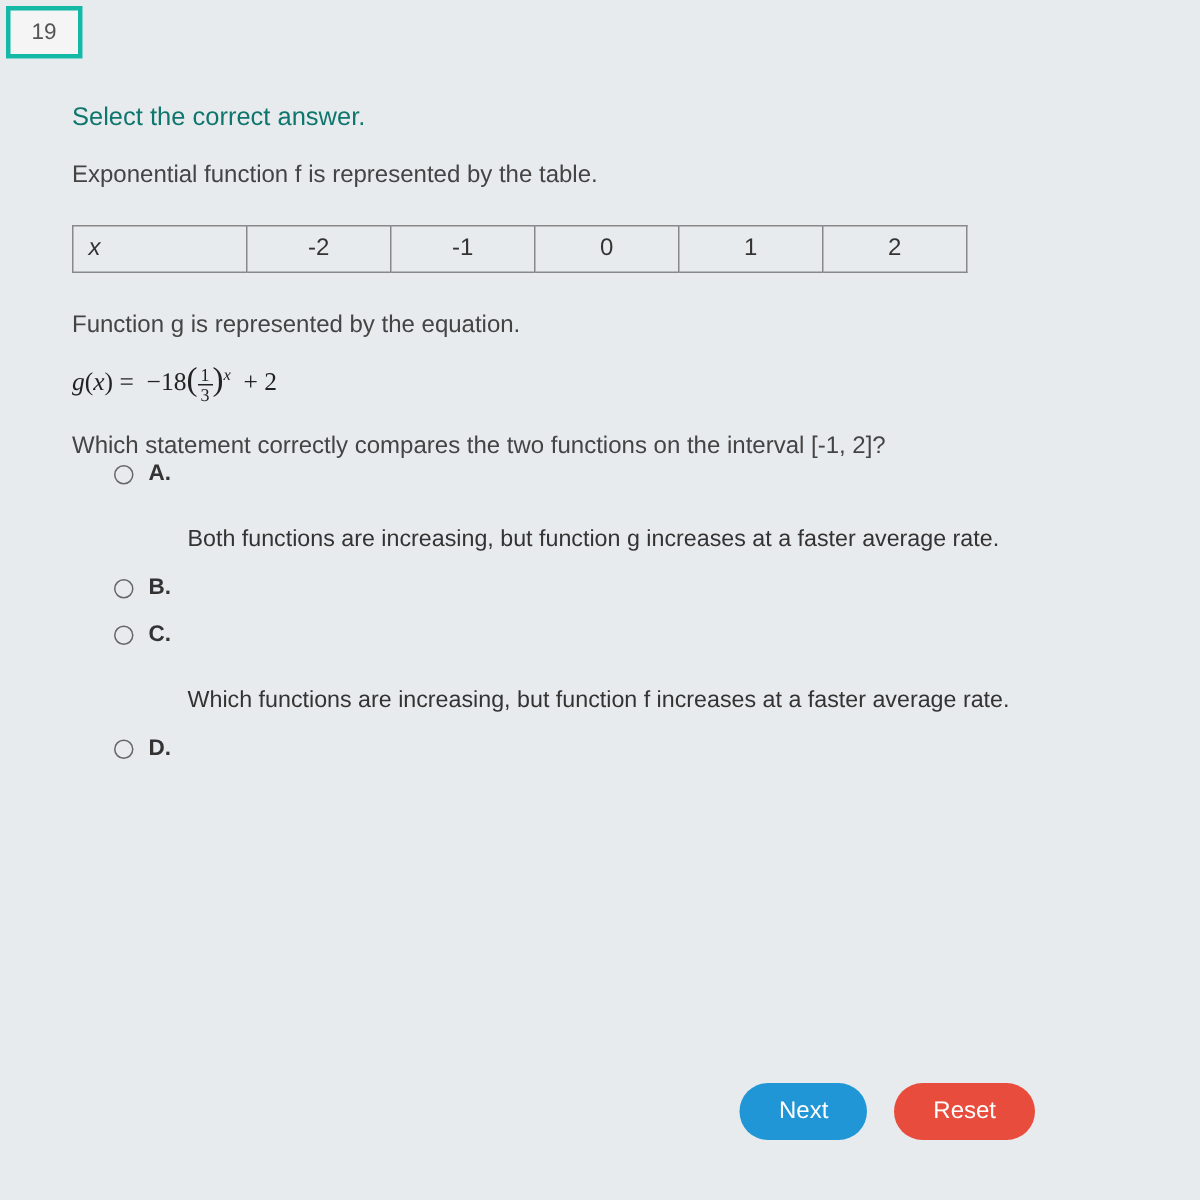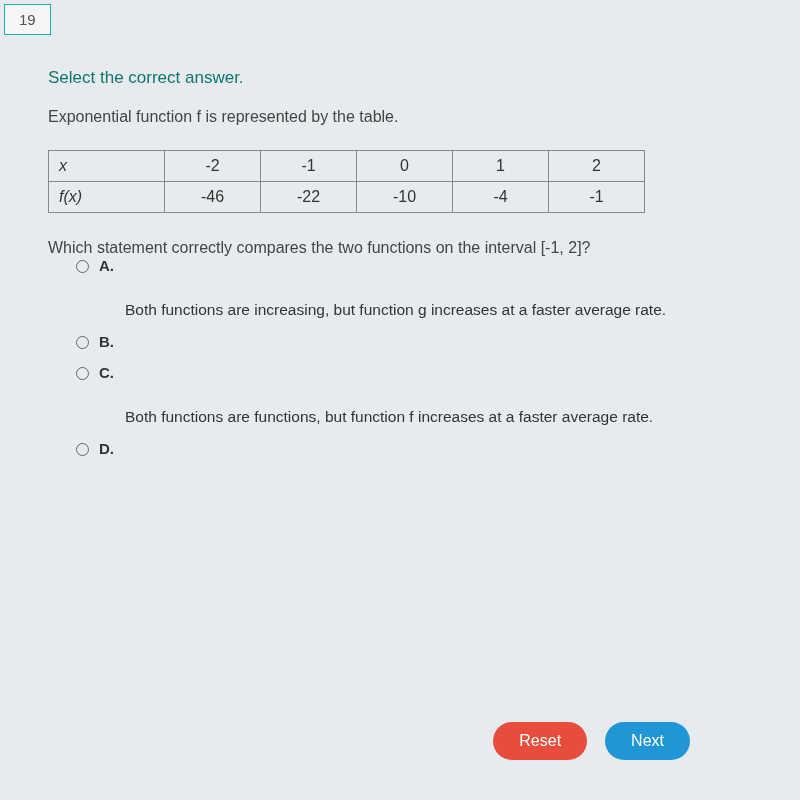--- a/index.html
+++ b/index.html
@@ -10,21 +10,21 @@
       font-family: Arial, sans-serif;
       color: #333;
       position: relative;
       overflow: hidden;
     }
     .question-tab {
       position: absolute;
       top: 4px;
       left: 4px;
       background: #f5f5f5;
-      border: 1px solid #14b8a6;
+      border: 3px solid #14b8a6;
       padding: 6px 14px;
       font-size: 15px;
       font-weight: 500;
       color: #555;
     }
     .content {
       position: absolute;
       top: 68px;
       left: 48px;
       right: 30px;
@@ -149,54 +149,50 @@
     <table>
       <tbody>
           <tr>
         <td class="hdr">x</td>
         <td class="val">-2</td>
         <td class="val">-1</td>
         <td class="val">0</td>
         <td class="val">1</td>
         <td class="val">2</td>
       </tr>
-      <tr>
-        <td class="hdr">f(x)</td>
-        <td class="val">-46</td>
-        <td class="val">-22</td>
-        <td class="val">-10</td>
-        <td class="val">-4</td>
-        <td class="val">-1</td>
-      </tr>
     </tbody>
       </table>
   </div>
 
+  <div class="func-g-text">Function g is represented by the equation.</div>
 
+  <div class="equation">
+    <i>g</i>(<i>x</i>) = &nbsp;−18<span style="font-size:22px">(</span><span class="frac"><span class="num">1</span><span class="den">3</span></span><span style="font-size:22px">)</span><span class="sup">x</span> &nbsp;+ 2
+  </div>
 
   <div class="question-text">Which statement correctly compares the two functions on the interval [-1, 2]?</div>
 
   <div class="options">
     <div class="option">
       <div class="radio"></div>
       <div class="opt-letter">A.</div>
       <div class="opt-text">Both functions are increasing, but function g increases at a faster average rate.</div>
     </div>
     <div class="option">
       <div class="radio"></div>
       <div class="opt-letter">B.</div>
     </div>
     <div class="option">
       <div class="radio"></div>
       <div class="opt-letter">C.</div>
-      <div class="opt-text">Both functions are functions, but function f increases at a faster average rate.</div>
+      <div class="opt-text">Which functions are increasing, but function f increases at a faster average rate.</div>
     </div>
     <div class="option">
       <div class="radio"></div>
       <div class="opt-letter">D.</div>
     </div>
   </div>
 </div>
 
 <div class="buttons">
+  <button class="btn btn-next">Next</button>
   <button class="btn btn-reset">Reset</button>
-  <button class="btn btn-next">Next</button>
 </div>
 
 </body></html>

